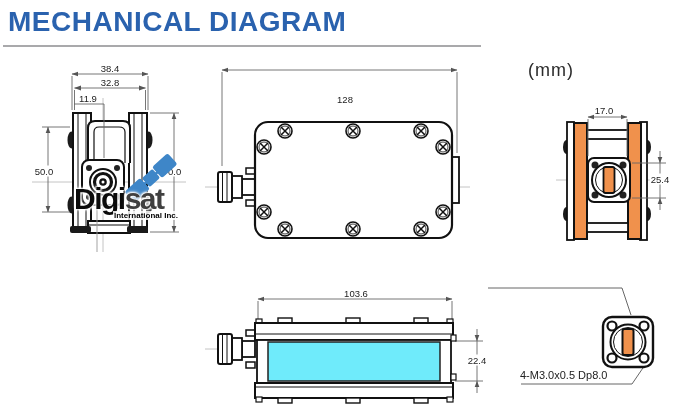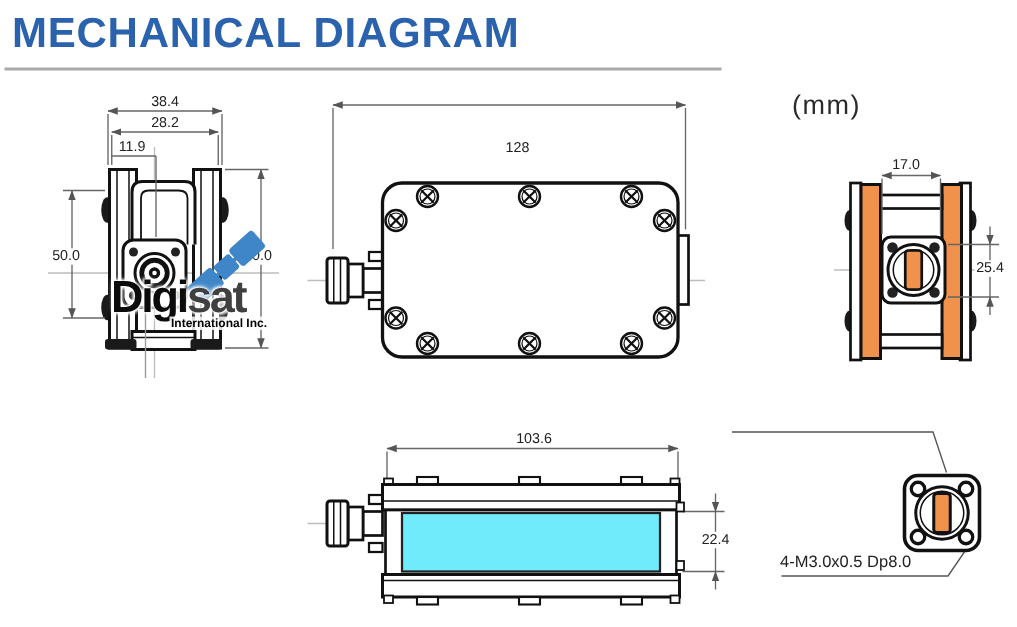--- a/index.html
+++ b/index.html
@@ -261,21 +261,21 @@
       <circle cx="644" cy="326" r="4.5" fill="#fff" stroke="#111" stroke-width="2.2"></circle>
       <circle cx="612" cy="358" r="4.5" fill="#fff" stroke="#111" stroke-width="2.2"></circle>
       <circle cx="644" cy="358" r="4.5" fill="#fff" stroke="#111" stroke-width="2.2"></circle>
       <circle cx="628" cy="342" r="17.5" fill="#fff" stroke="#111" stroke-width="2"></circle>
       <circle cx="628" cy="342" r="14.5" fill="none" stroke="#111" stroke-width="1"></circle>
       <rect x="622.5" y="329" width="11" height="26" rx="2" stroke="#111" stroke-width="2" fill="#F0914C"></rect>
     </g>
   </svg>
 
   <span class="dim" style="left:110px;top:68px;">38.4</span>
-  <span class="dim" style="left:110px;top:82px;">28.2</span>
+  <span class="dim" style="left:110px;top:82px;">32.8</span>
   <span class="dim" style="left:88px;top:98px;">11.9</span>
   <span class="dim bg" style="left:44px;top:171px;">50.0</span>
   <span class="dim bg" style="left:172px;top:171px;">70.0</span>
   <span class="dim" style="left:345px;top:65px;margin-top:34px;">128</span>
   <span class="dim" style="left:604px;top:110px;">17.0</span>
   <span class="dim bg" style="left:660px;top:179px;">25.4</span>
   <span class="dim" style="left:356px;top:293px;">103.6</span>
   <span class="dim bg" style="left:477px;top:360px;">22.4</span>
 
   <span class="lbl" style="left:520px;top:369px;">4-M3.0x0.5 Dp8.0</span>

